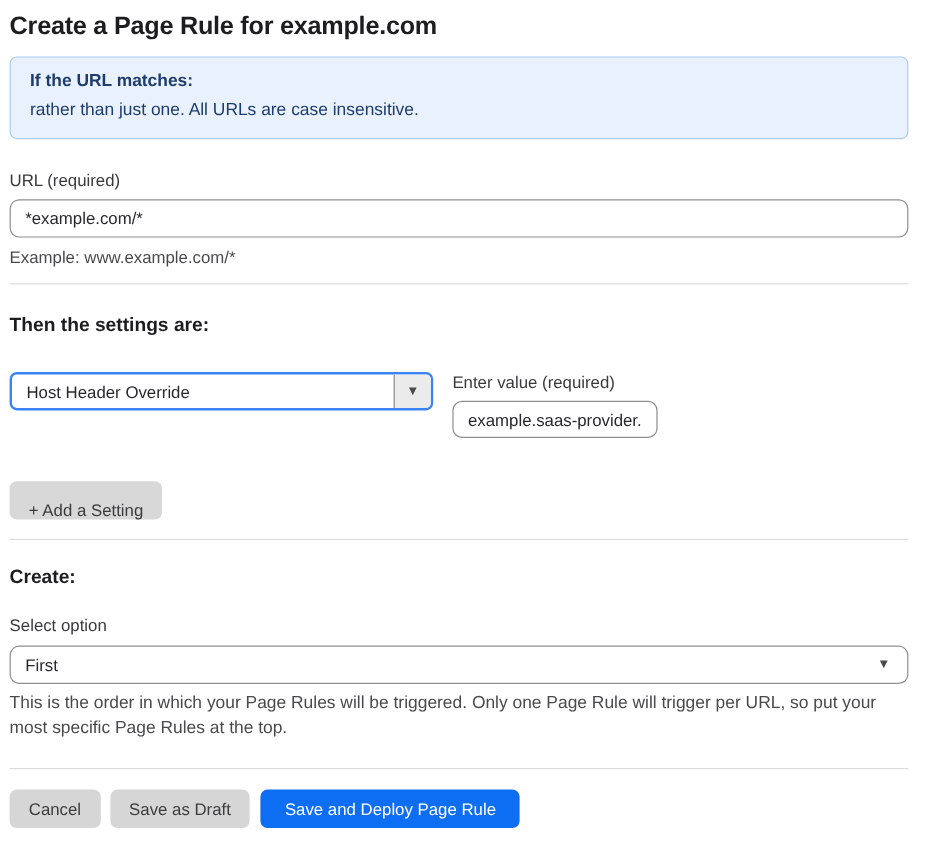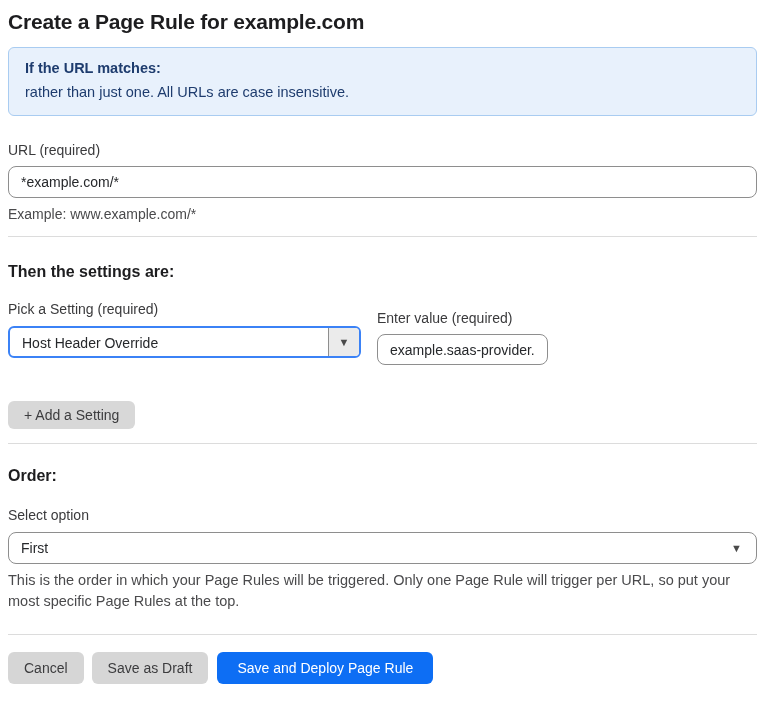--- a/index.html
+++ b/index.html
@@ -108,22 +108,22 @@
     background: #ebebeb;
     display: flex;
     align-items: center;
     justify-content: center;
     color: #4a4a4a;
     font-size: 11px;
   }
   .value-input { margin-top: 8px; width: 171px; height: 31px; }
   .add-setting-btn {
     margin-top: 36px;
-    height: 28px;
-    padding: 0 16px;
+    height: 14px;
+    padding: 16px 16px;
     background: #d8d8d8;
     border: none;
     border-radius: 6px;
     font-family: inherit;
     font-size: 14px;
     color: #3c3c3e;
     cursor: pointer;
   }
   .order-heading { margin-top: 23px; }
   .order-label { margin-top: 22px; }
@@ -199,39 +199,38 @@
 <div class="field-label url-label">URL (required)</div>
 <input class="text-input url-input" type="text" value="*example.com/*" style="">
 <div class="helper-text">Example: www.example.com/*</div>
 
 <hr class="divider divider-1">
 
 <h2 class="section-heading settings-heading">Then the settings are:</h2>
 
 <div class="settings-row">
   <div class="setting-col">
-    <div class="field-label">Pick a Setting (required)</div>
     <div class="dropdown">
       <div class="dropdown-value">Host Header Override</div>
       <div class="dropdown-arrow-btn">
           <span>▼</span>
         </div>
     </div>
   </div>
   <div class="value-col">
     <div class="field-label">Enter value (required)</div>
     <input class="text-input value-input" type="text" value="example.saas-provider.com" style="">
   </div>
 </div>
 
 <button class="add-setting-btn">+ Add a Setting</button>
 
 <hr class="divider divider-2">
 
-<h2 class="section-heading order-heading">Order:</h2>
+<h2 class="section-heading order-heading">Create:</h2>
 
 <div class="field-label order-label">Select option</div>
 <div class="select-box">
   <span>First</span>
   <span class="select-caret">▼</span>
 </div>
 <div class="order-helper">This is the order in which your Page Rules will be triggered. Only one Page Rule will trigger per URL, so put your most specific Page Rules at the top.</div>
 
 <hr class="divider divider-3">
 

